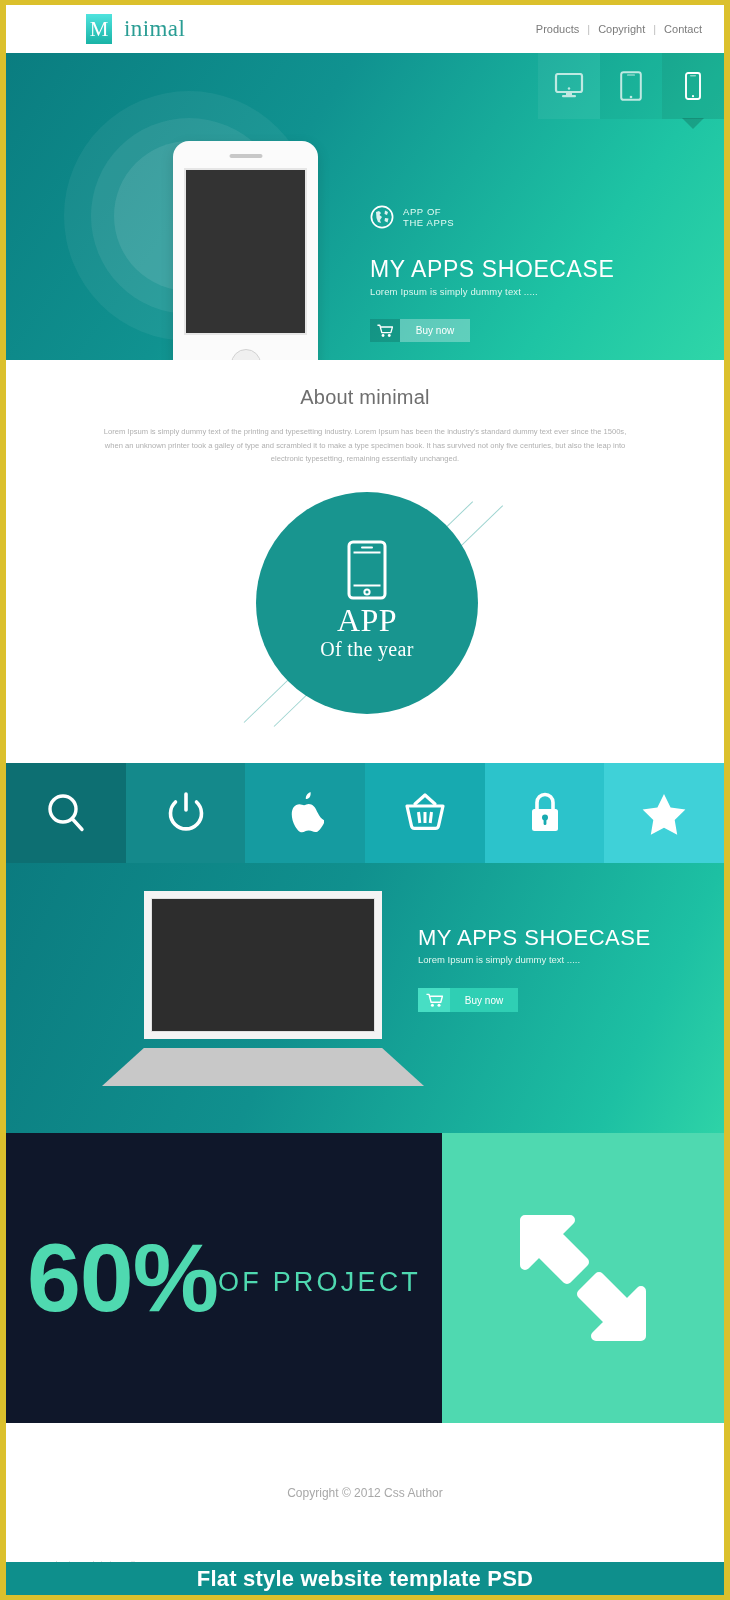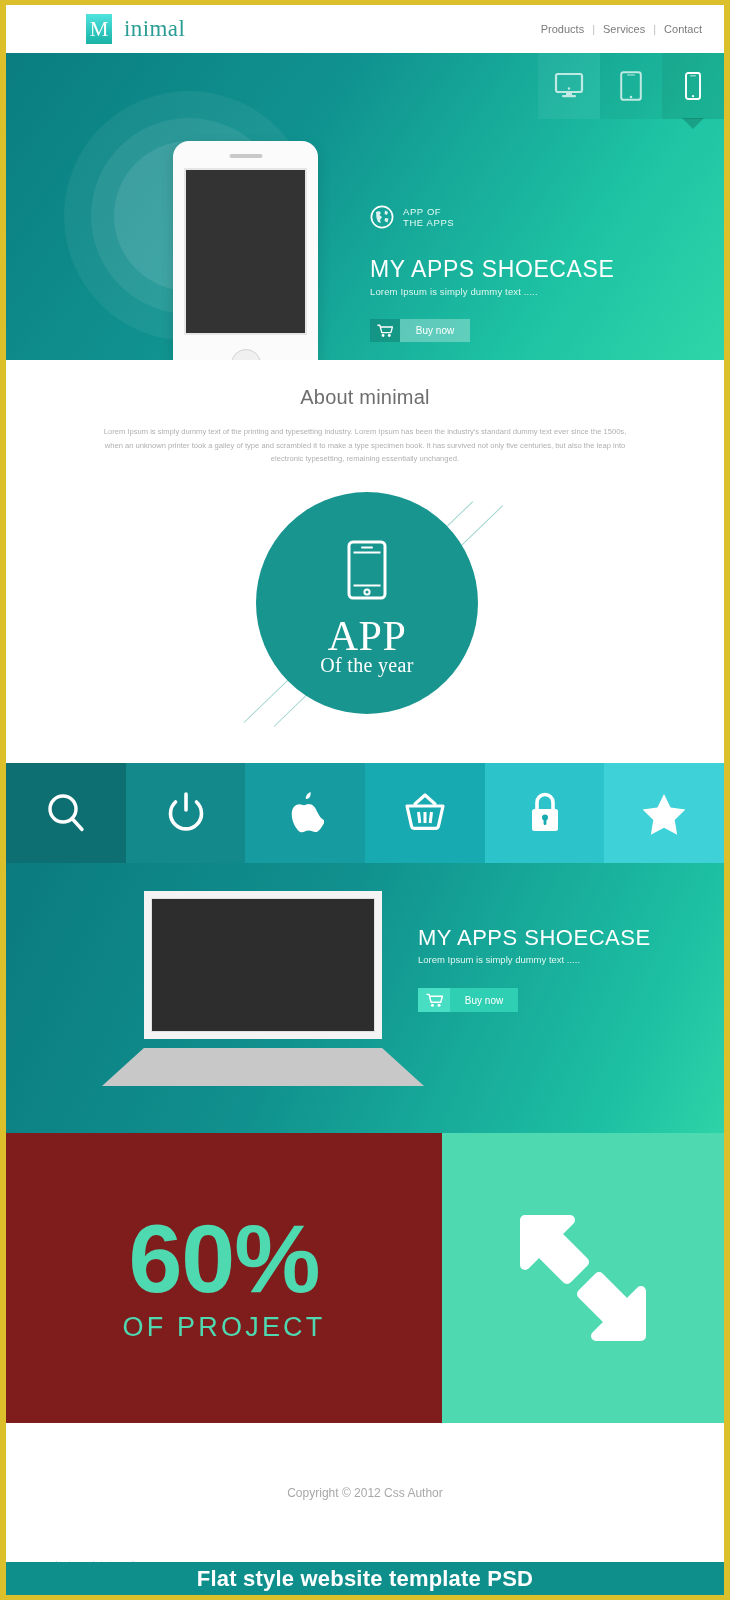--- a/index.html
+++ b/index.html
@@ -129,22 +129,22 @@
   }
   .badge-line.l1 { left:238px; top:234px; width:318px; transform:rotate(-44deg); }
   .badge-line.l2 { left:268px; top:238px; width:318px; transform:rotate(-44deg); }
   .badge {
     position:absolute; left:250px; top:4px; width:222px; height:222px;
     border-radius:50%; background:#18958f; color:#ffffff;
     display:flex; flex-direction:column; align-items:center; justify-content:flex-start;
     padding-top:48px;
   }
   .badge-app {
-    font-family:"Liberation Serif", serif; font-size:42px; line-height:40px;
-    margin-top:16px; letter-spacing:.5px;
+    font-family:"Liberation Serif", serif; font-size:32px; line-height:40px;
+    letter-spacing:.5px;
   }
   .badge-year {
     font-family:"Liberation Serif", serif; font-size:20px; margin-top:-2px; letter-spacing:.3px;
   }
 
   
   .iconstrip { display:flex; height:100px; flex:none; }
   .icell { flex:1; display:flex; align-items:center; justify-content:center; }
   .icell.c1 { background:#0d6f72; }
   .icell.c2 { background:#14898b; }
@@ -182,22 +182,22 @@
     display:flex; align-items:center; justify-content:center;
   }
   .lap-buy-lbl {
     flex:1; height:100%; background:#2fcfb4; color:#ffffff; font-size:10px;
     display:flex; align-items:center; justify-content:center;
   }
 
   
   .progress-sec { display:flex; height:290px; flex:none; }
   .progress-left {
-    flex:0 0 436px; background:#7f1d1d;
-    display:flex; flex-direction:column; align-items:center; justify-content:center;
+    flex:0 0 436px; background:#0f172a;
+    display:flex; flex-direction:row; align-items:center; justify-content:center;
   }
   .big-pct {
     color:#4fd9b0; font-size:97px; font-weight:bold; line-height:90px; letter-spacing:-1px;
   }
   .pct-l1, .pct-l2 {
     color:#4fd9b0; font-size:27px; letter-spacing:3.2px; font-weight:300; margin-top:8px;
   }
   .pct-l2 { margin-top:6px; }
   .progress-right {
     flex:1; background:#4fd9b0; display:flex; align-items:center; justify-content:center;
@@ -226,21 +226,21 @@
 <div id="page">
 
   <div class="header">
     <div class="logo">
       <span class="logo-mark">M</span>
       <span class="logo-text">inimal</span>
     </div>
     <div class="nav">
       <a href="#">Products</a>
       <span class="sep">|</span>
-      <a href="#">Services</a>
+      <a href="#">Copyright</a>
       <span class="sep">|</span>
       <a href="#">Contact</a>
     </div>
   </div>
 
   <div class="hero">
     <div class="rings">
       <span class="ring r1"></span>
       <span class="ring r2"></span>
       <span class="ring r3"></span>

